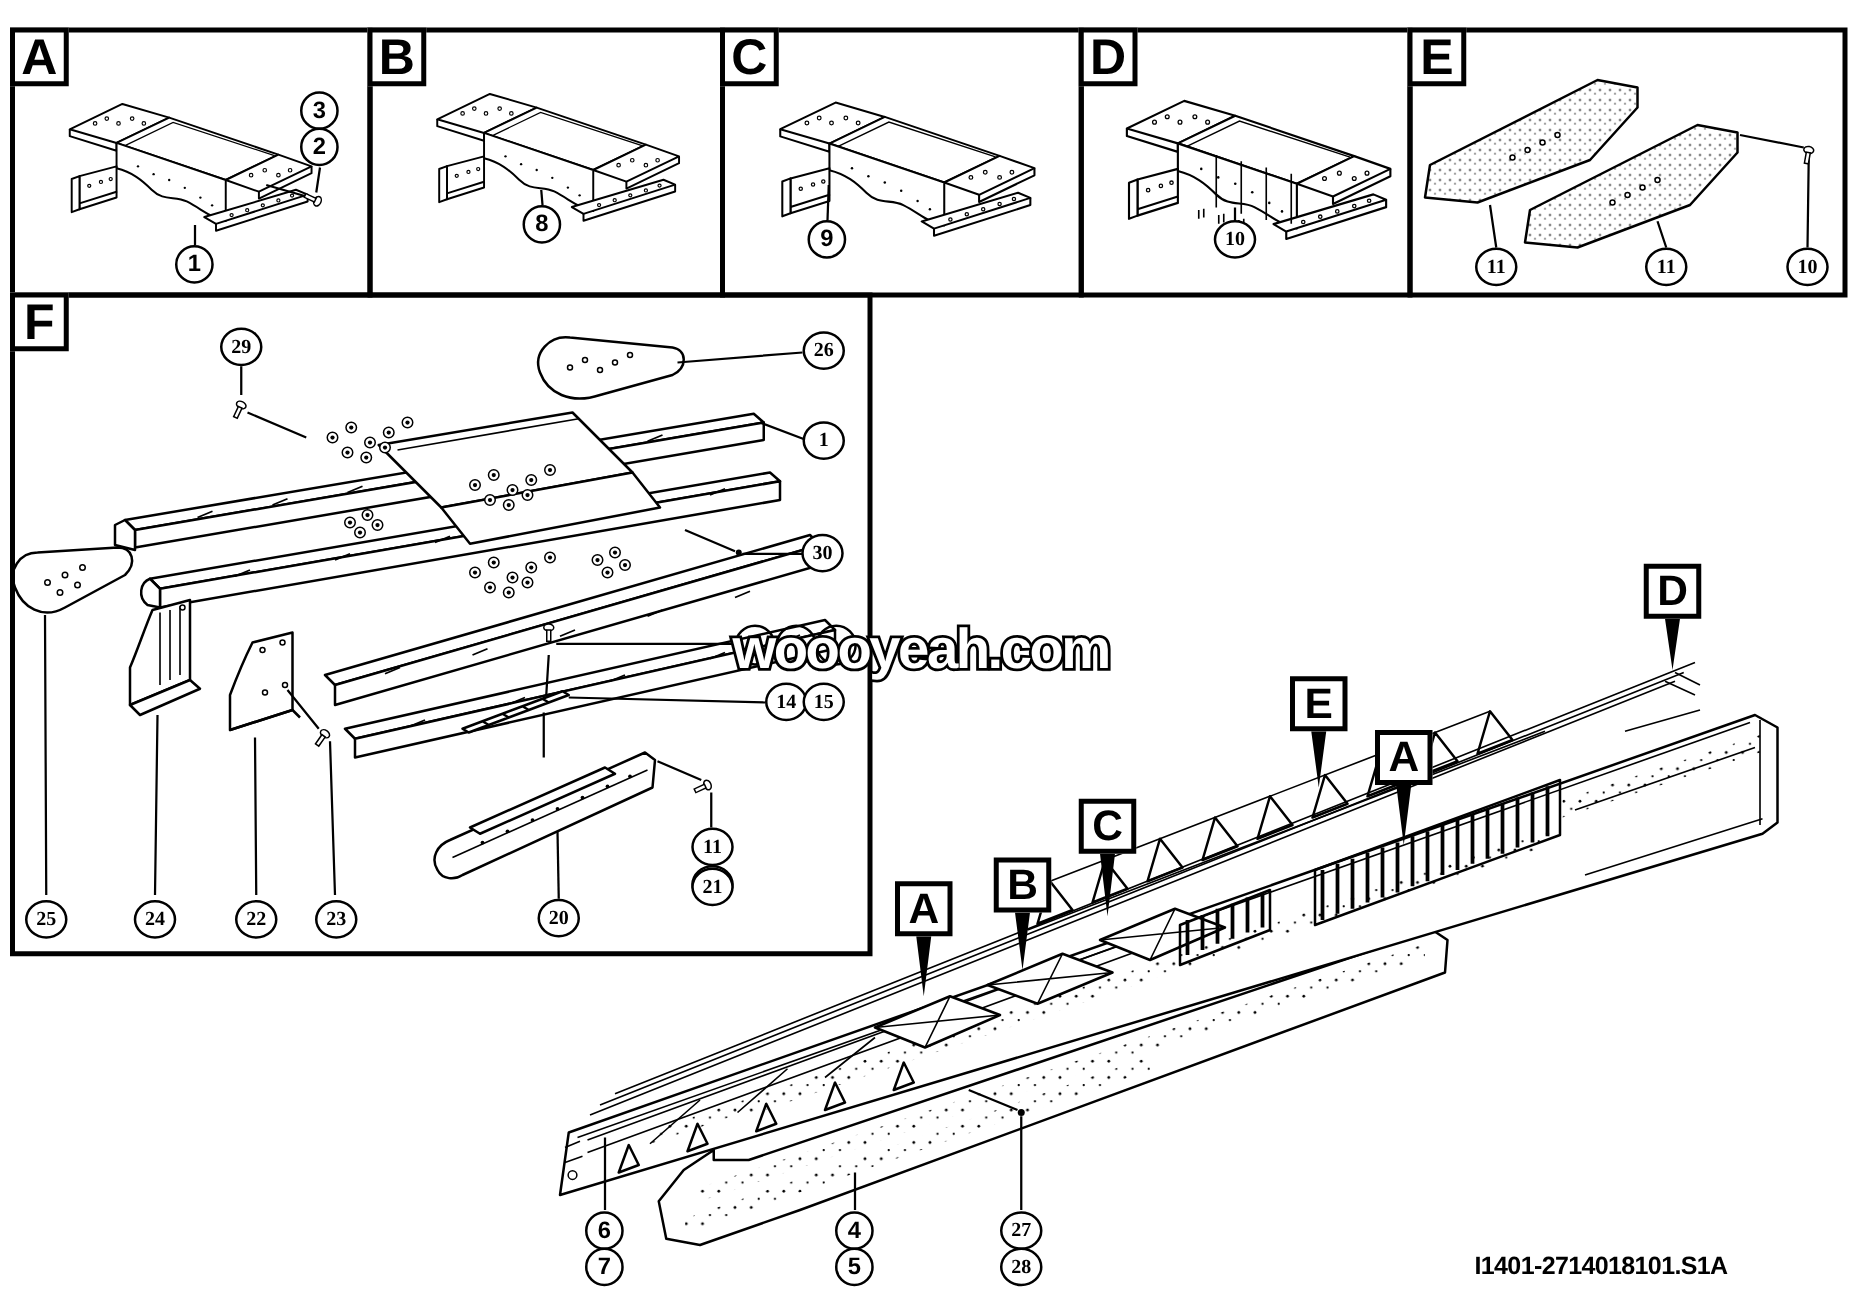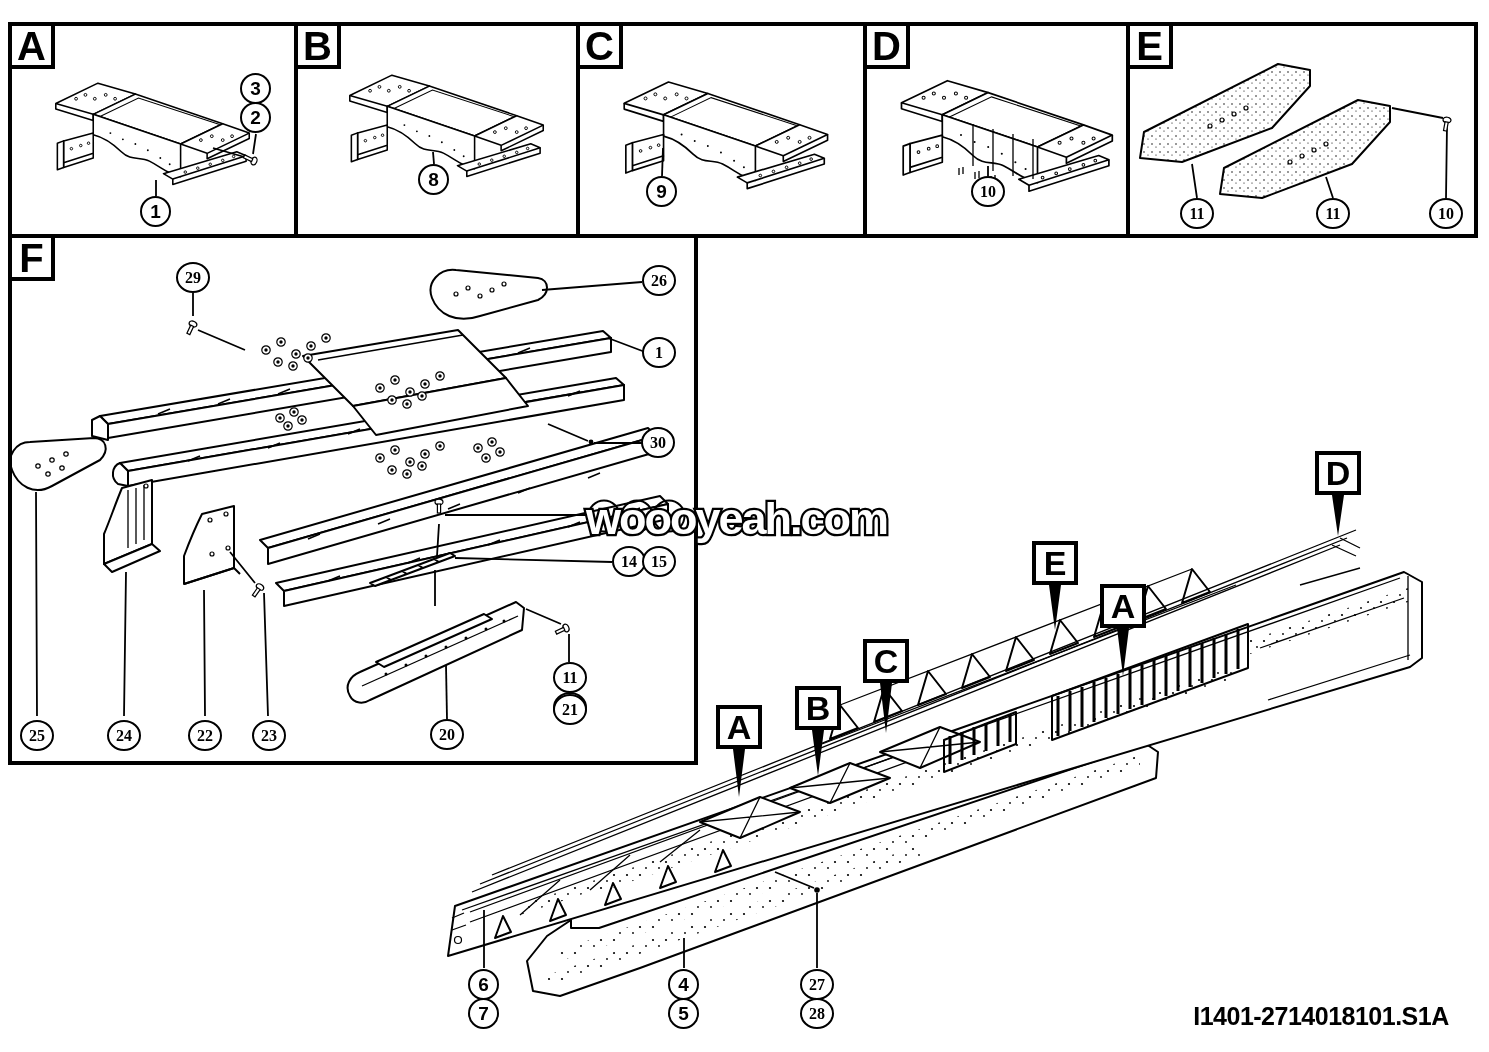--- a/index.html
+++ b/index.html
@@ -11,22 +11,22 @@
           box-sizing:border-box;display:flex;align-items:center;justify-content:center;
           font-weight:700;font-size:40px;line-height:1;}
   .flag{position:absolute;width:46px;height:44px;border:4px solid #000;background:#fff;z-index:4;
         box-sizing:border-box;display:flex;align-items:center;justify-content:center;
         font-weight:700;font-size:34px;line-height:1;}
   .co{position:absolute;width:31px;height:31px;border:2.5px solid #000;border-radius:50%;background:#fff;
       z-index:5;box-sizing:border-box;display:flex;align-items:center;justify-content:center;
       font-weight:700;font-size:19px;line-height:1;}
   .co2{width:34px;font-size:16px;font-family:Liberation Serif, serif;}
   .wm{position:absolute;z-index:10;pointer-events:none;}
-  .dwgno{position:absolute;left:1171px;top:1002px;width:300px;text-align:center;z-index:6;
-         font-weight:700;font-size:25px;letter-spacing:-0.5px;}
+  .dwgno{position:absolute;left:1082px;top:1002px;width:300px;text-align:right;z-index:6;
+         font-weight:700;font-size:20px;letter-spacing:-0.5px;}
   
   .p{fill:#fff;stroke:#000;stroke-width:2;stroke-linejoin:round;}
   .pn{fill:none;stroke:#000;stroke-width:2;stroke-linejoin:round;}
   .t{fill:none;stroke:#000;stroke-width:1.3;}
   .tk{fill:none;stroke:#000;stroke-width:1.5;}
   .ld{fill:none;stroke:#000;stroke-width:1.8;}
   .h{fill:#fff;stroke:#000;stroke-width:1.2;}
   .rib{fill:none;stroke:#000;stroke-width:3;}
   .stp{stroke:#000;stroke-width:2;stroke-linejoin:round;}
 </style>

